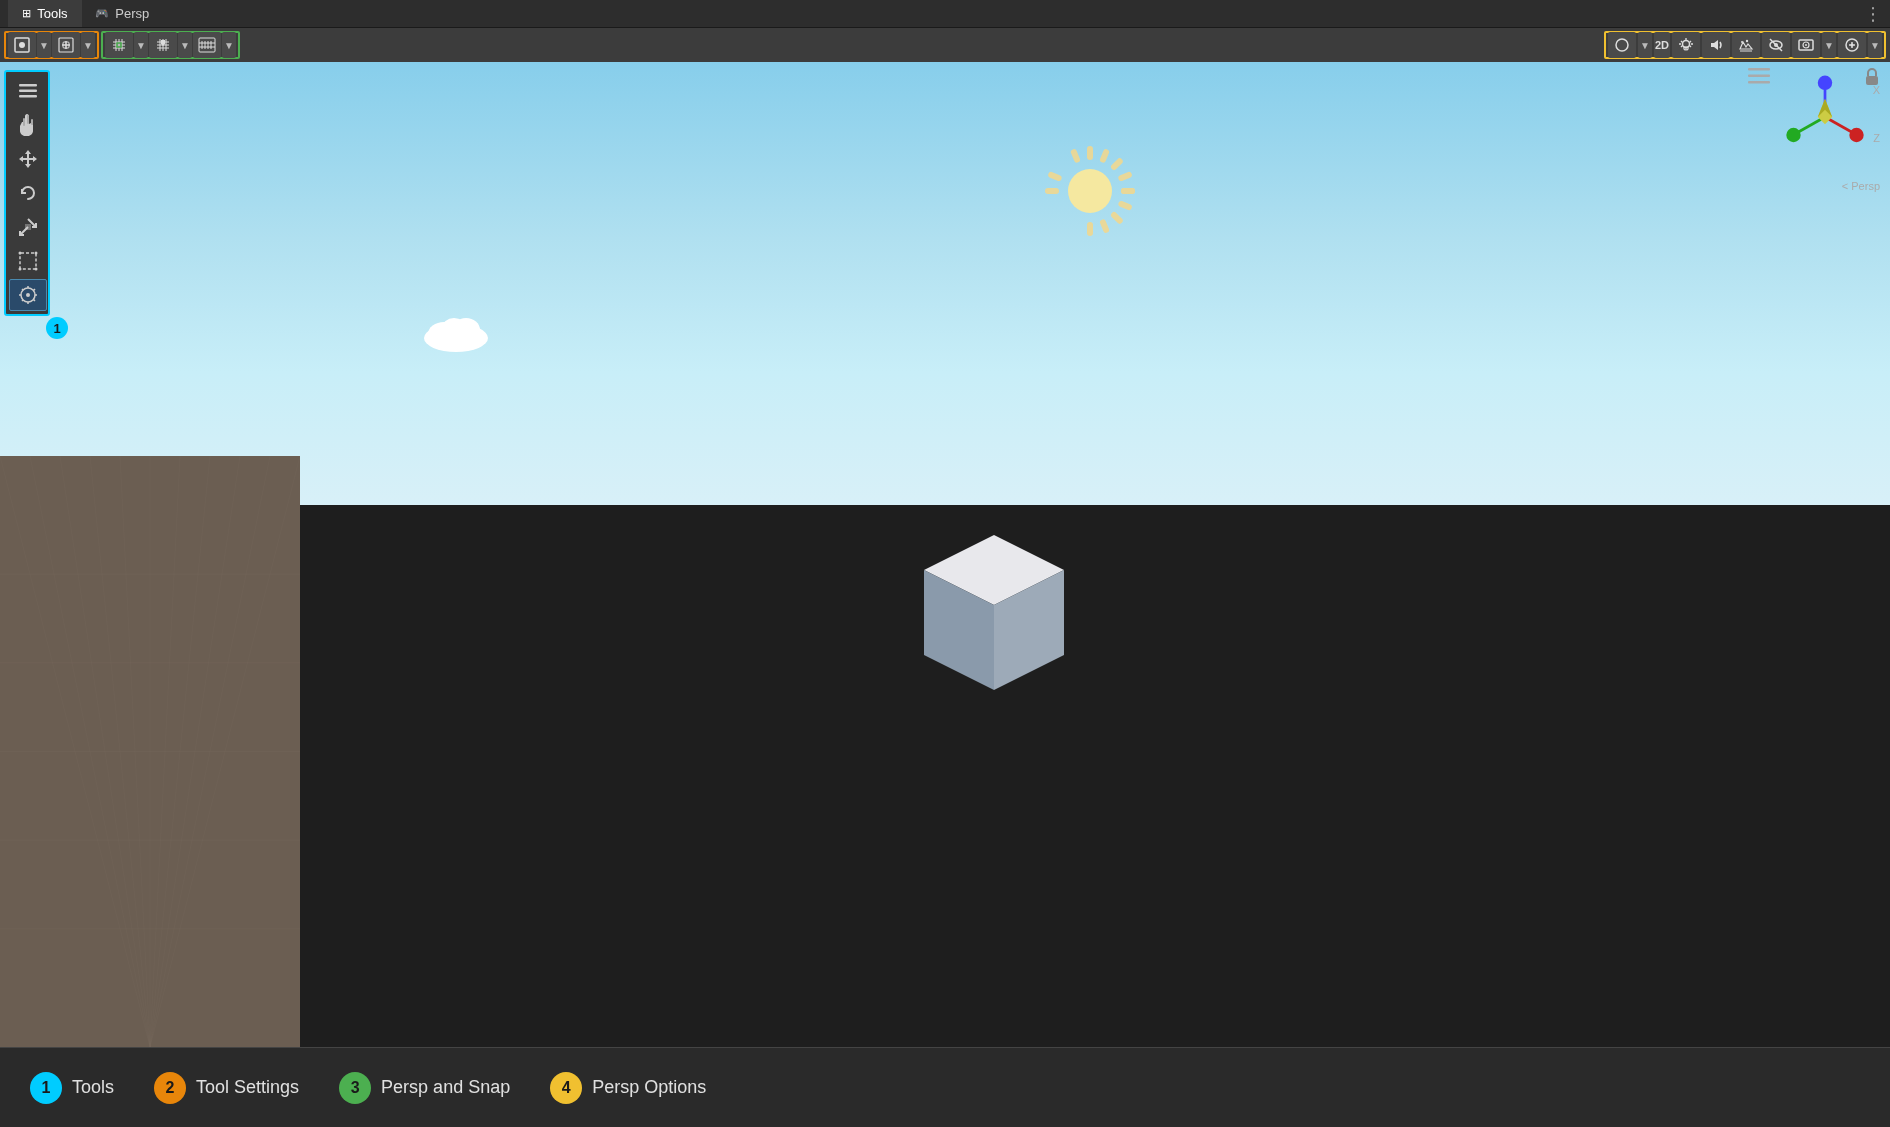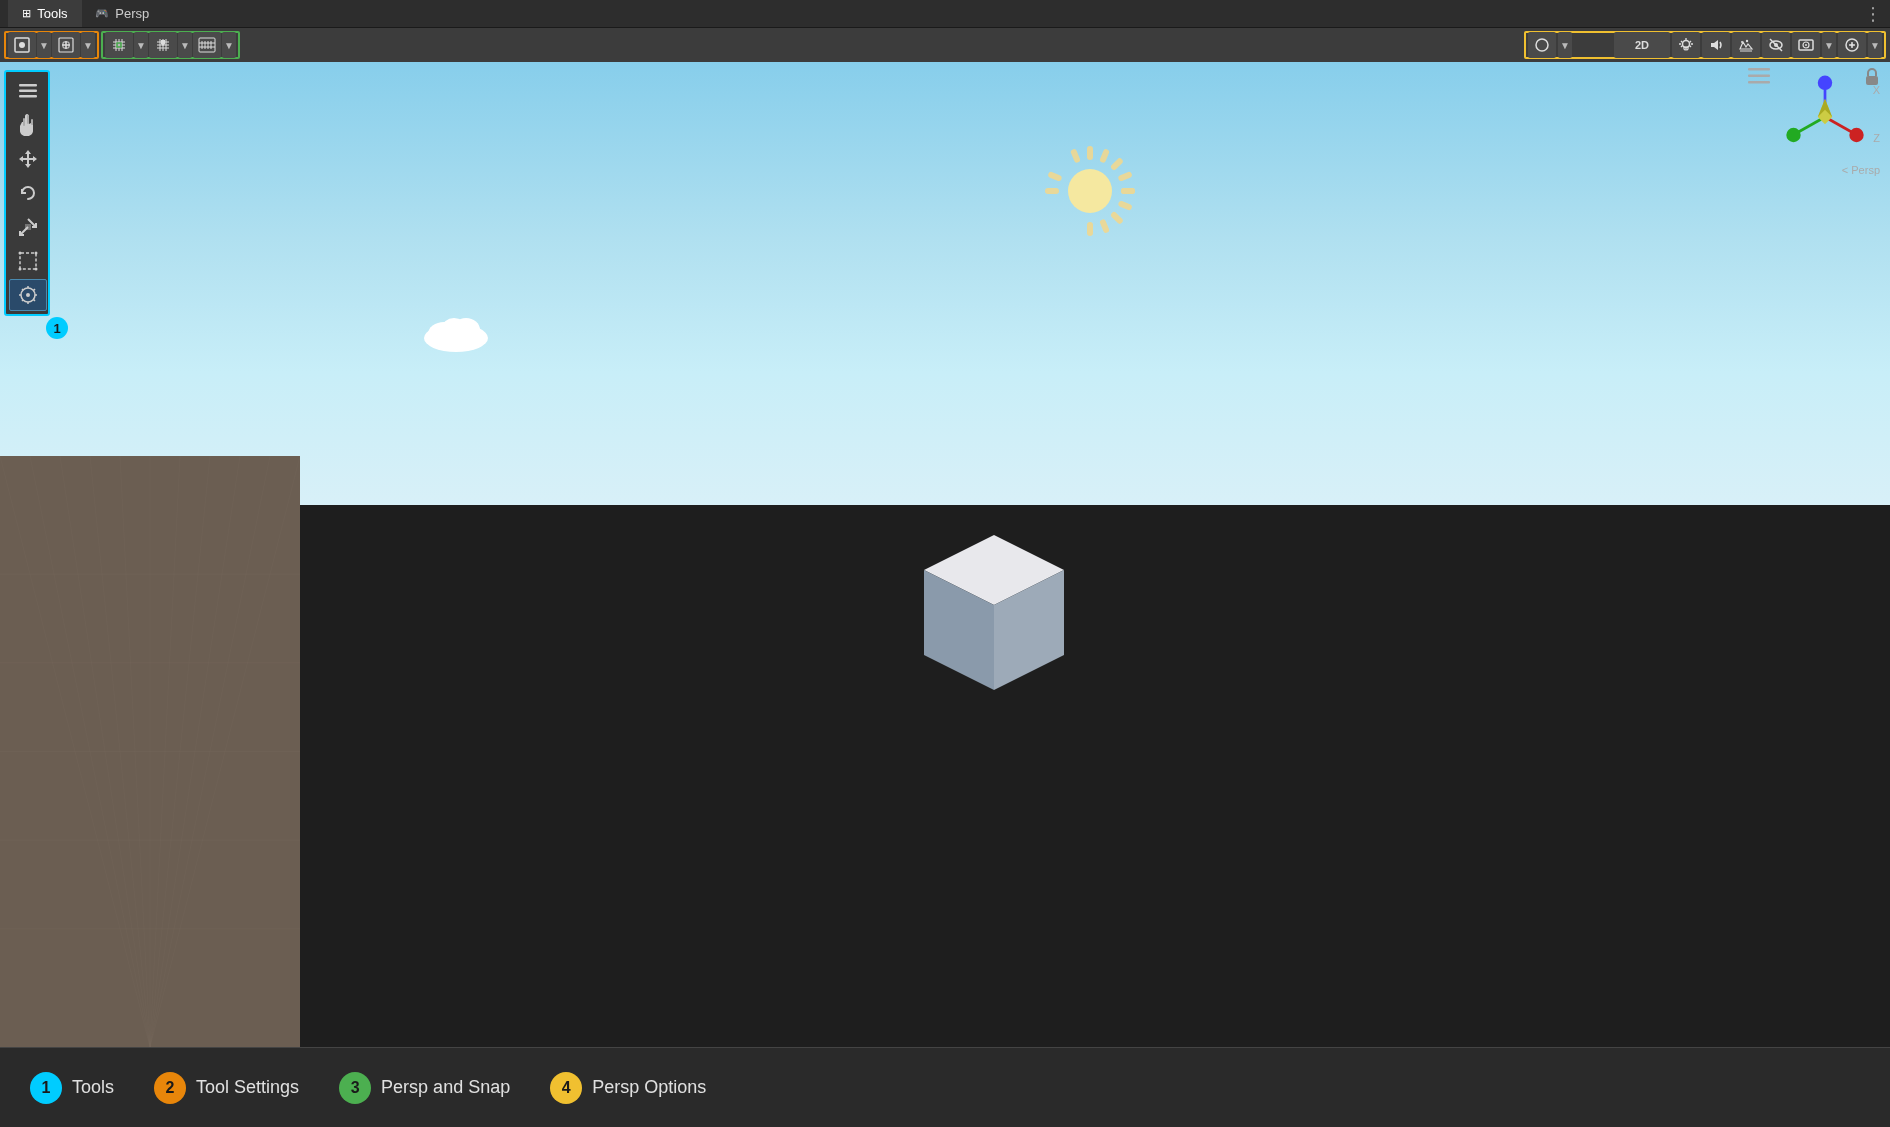--- a/index.html
+++ b/index.html
@@ -87,22 +87,21 @@
       background: #4a4a4a;
       border: none;
       border-radius: 2px;
       cursor: pointer;
       color: #ddd;
       font-size: 14px;
       position: relative;
     }
 
     .tool-btn-wide {
-      width: 56px;
-      margin-left: 40px;
+      width: 16px;
     }
 
     .tool-dropdown {
       display: flex;
       align-items: center;
       justify-content: center;
       width: 14px;
       height: 26px;
       background: #4a4a4a;
       border: none;
@@ -597,21 +596,21 @@
       <circle cx="85" cy="70" r="8" fill="#cc2222"></circle>
 
       <line x1="50" y1="50" x2="18" y2="68" stroke="#22aa22" stroke-width="3"></line>
       <circle cx="15" cy="70" r="8" fill="#22aa22"></circle>
 
       <polygon points="50,30 58,50 50,58 42,50" fill="#cccc44"></polygon>
       <polygon points="50,30 42,50 50,42 58,50" fill="#aaaa22"></polygon>
     </svg>
     <div style="position:absolute;right:0;top:12px;color:#aaa;font-size:11px;">X</div>
     <div style="position:absolute;right:0;top:60px;color:#aaa;font-size:11px;">Z</div>
-    <div class="gizmo-persp" style="position:absolute;bottom:16px;right:0;color:#aaa;font-size:11px;">&lt; Persp</div>
+    <div class="gizmo-persp" style="position:absolute;bottom:0;right:0;color:#aaa;font-size:11px;">&lt; Persp</div>
   </div>
 
 </div>
 
 <div class="legend-bar">
   <div class="legend-item">
     <div class="legend-circle circle-cyan">1</div>
     <span class="legend-text">Tools</span>
   </div>
   <div class="legend-item">

